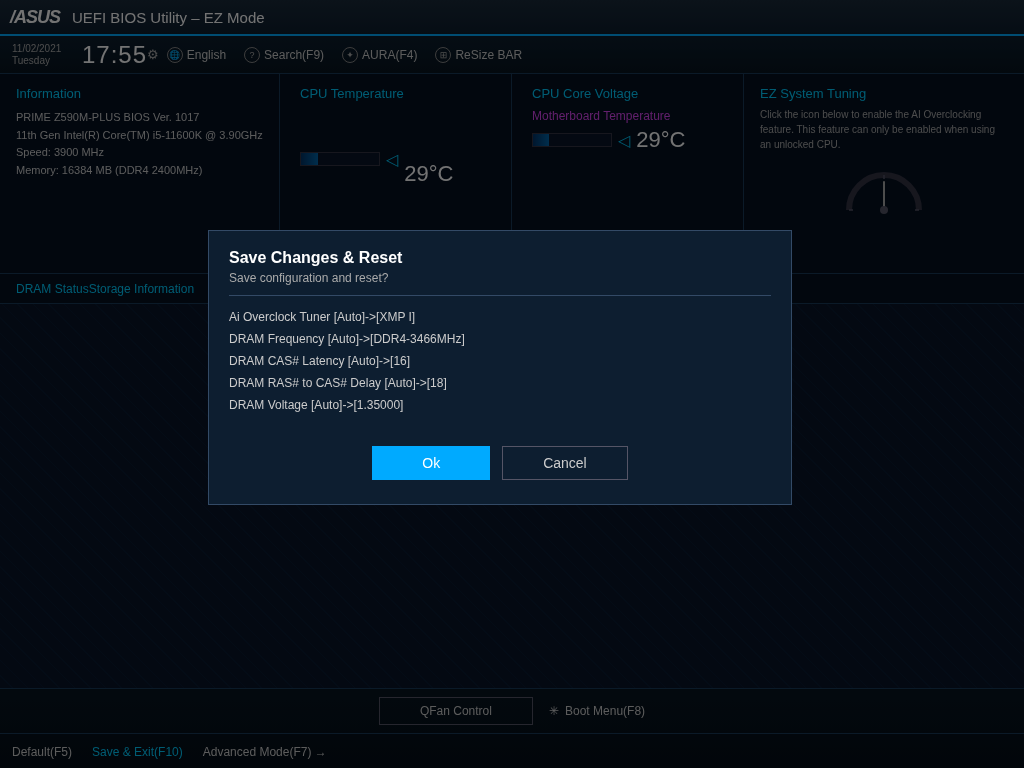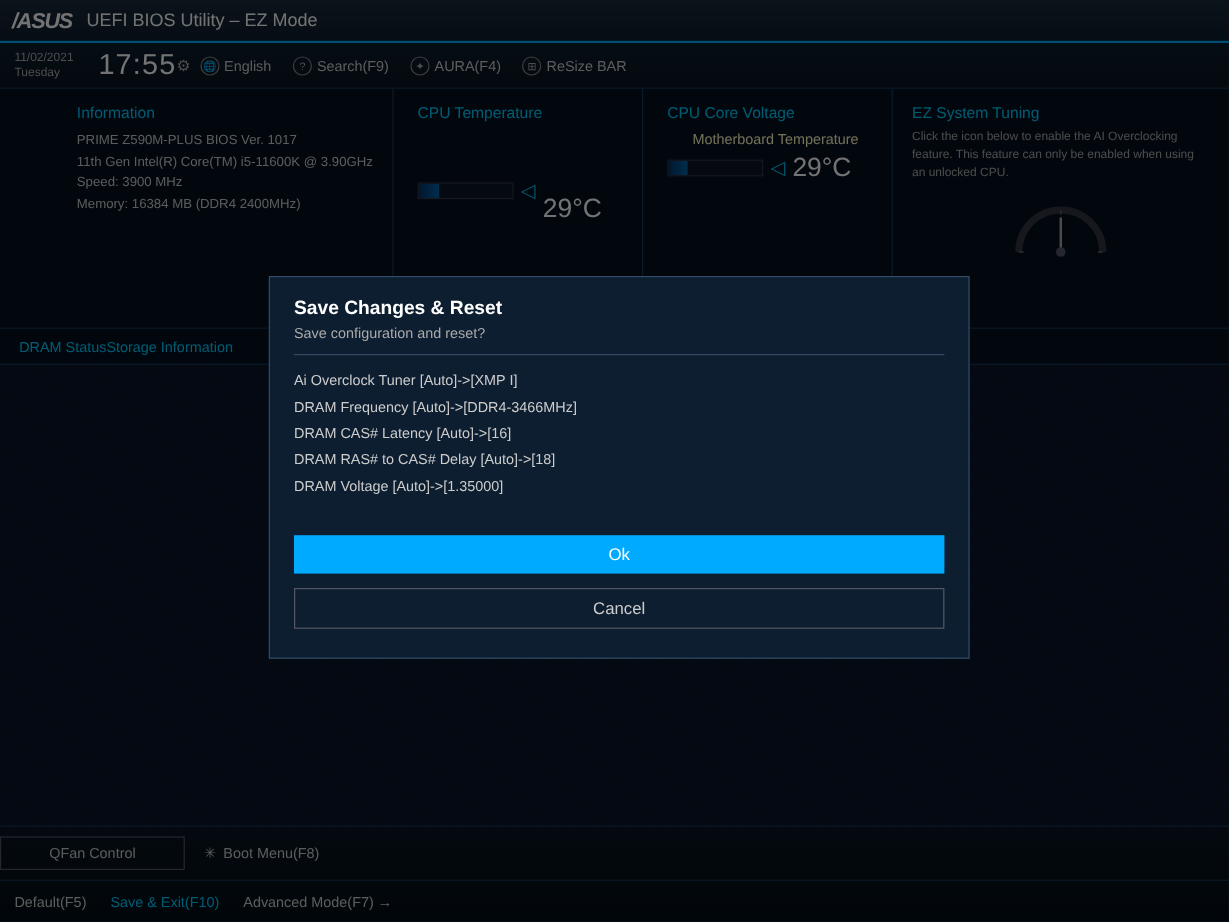--- a/index.html
+++ b/index.html
@@ -120,21 +120,20 @@
 
     
     .main-content {
       position: relative;
       z-index: 1;
       display: grid;
       grid-template-columns: 280px 1fr 1fr 280px;
       height: 200px;
       background: rgba(5, 15, 30, 0.85);
       border-bottom: 1px solid #1a3a5a;
-      padding-left: 48px;
     }
 
     .info-panel {
       padding: 12px 16px;
       border-right: 1px solid #1a3a5a;
     }
 
     .panel-title {
       color: #00ccff;
       font-size: 13px;
@@ -159,25 +158,24 @@
     }
 
     .voltage-big {
       font-size: 36px;
       font-weight: 300;
       color: #00ccff;
       letter-spacing: 1px;
     }
 
     .mb-temp-label {
-      color: #fef9c3;
+      color: #d946ef;
       font-size: 12px;
       margin-top: 8px;
       margin-bottom: 4px;
-      margin-left: 21px;
     }
 
     .temp-bar-area {
       display: flex;
       align-items: center;
       gap: 6px;
     }
 
     .temp-bar {
       width: 80px;
@@ -255,21 +253,21 @@
       position: absolute;
       top: 0; left: 0; right: 0; bottom: 0;
       z-index: 10;
       background: rgba(0, 0, 0, 0.55);
     }
 
     
     .dialog {
       position: absolute;
       top: 230px;
-      left: 224px;
+      left: 208px;
       width: 584px;
       background: #0d1e30;
       border: 1px solid #334a66;
       z-index: 20;
       padding: 0;
     }
 
     .dialog-title {
       font-size: 16px;
       font-weight: 600;
@@ -300,21 +298,20 @@
       font-size: 12px;
       color: #ccc;
       padding: 2px 0;
     }
 
     .dialog-buttons {
       display: flex;
       justify-content: center;
       gap: 12px;
       padding: 20px 20px 24px 20px;
-      flex-direction: column;
     }
 
     .btn-ok {
       background: #00aaff;
       color: #fff;
       border: none;
       padding: 8px 50px;
       font-size: 14px;
       cursor: pointer;
       min-width: 110px;
@@ -335,21 +332,21 @@
       position: absolute;
       bottom: 0; left: 0; right: 0;
       z-index: 1;
       height: 80px;
       background: linear-gradient(180deg, #081520 0%, #040e18 100%);
       border-top: 1px solid #1a3a5a;
     }
 
     .footer-top {
       display: flex;
-      justify-content: flex-start;
+      justify-content: center;
       align-items: center;
       height: 44px;
       gap: 16px;
     }
 
     .qfan-btn {
       border: 1px solid #556;
       color: #ccc;
       background: transparent;
       padding: 6px 40px;

